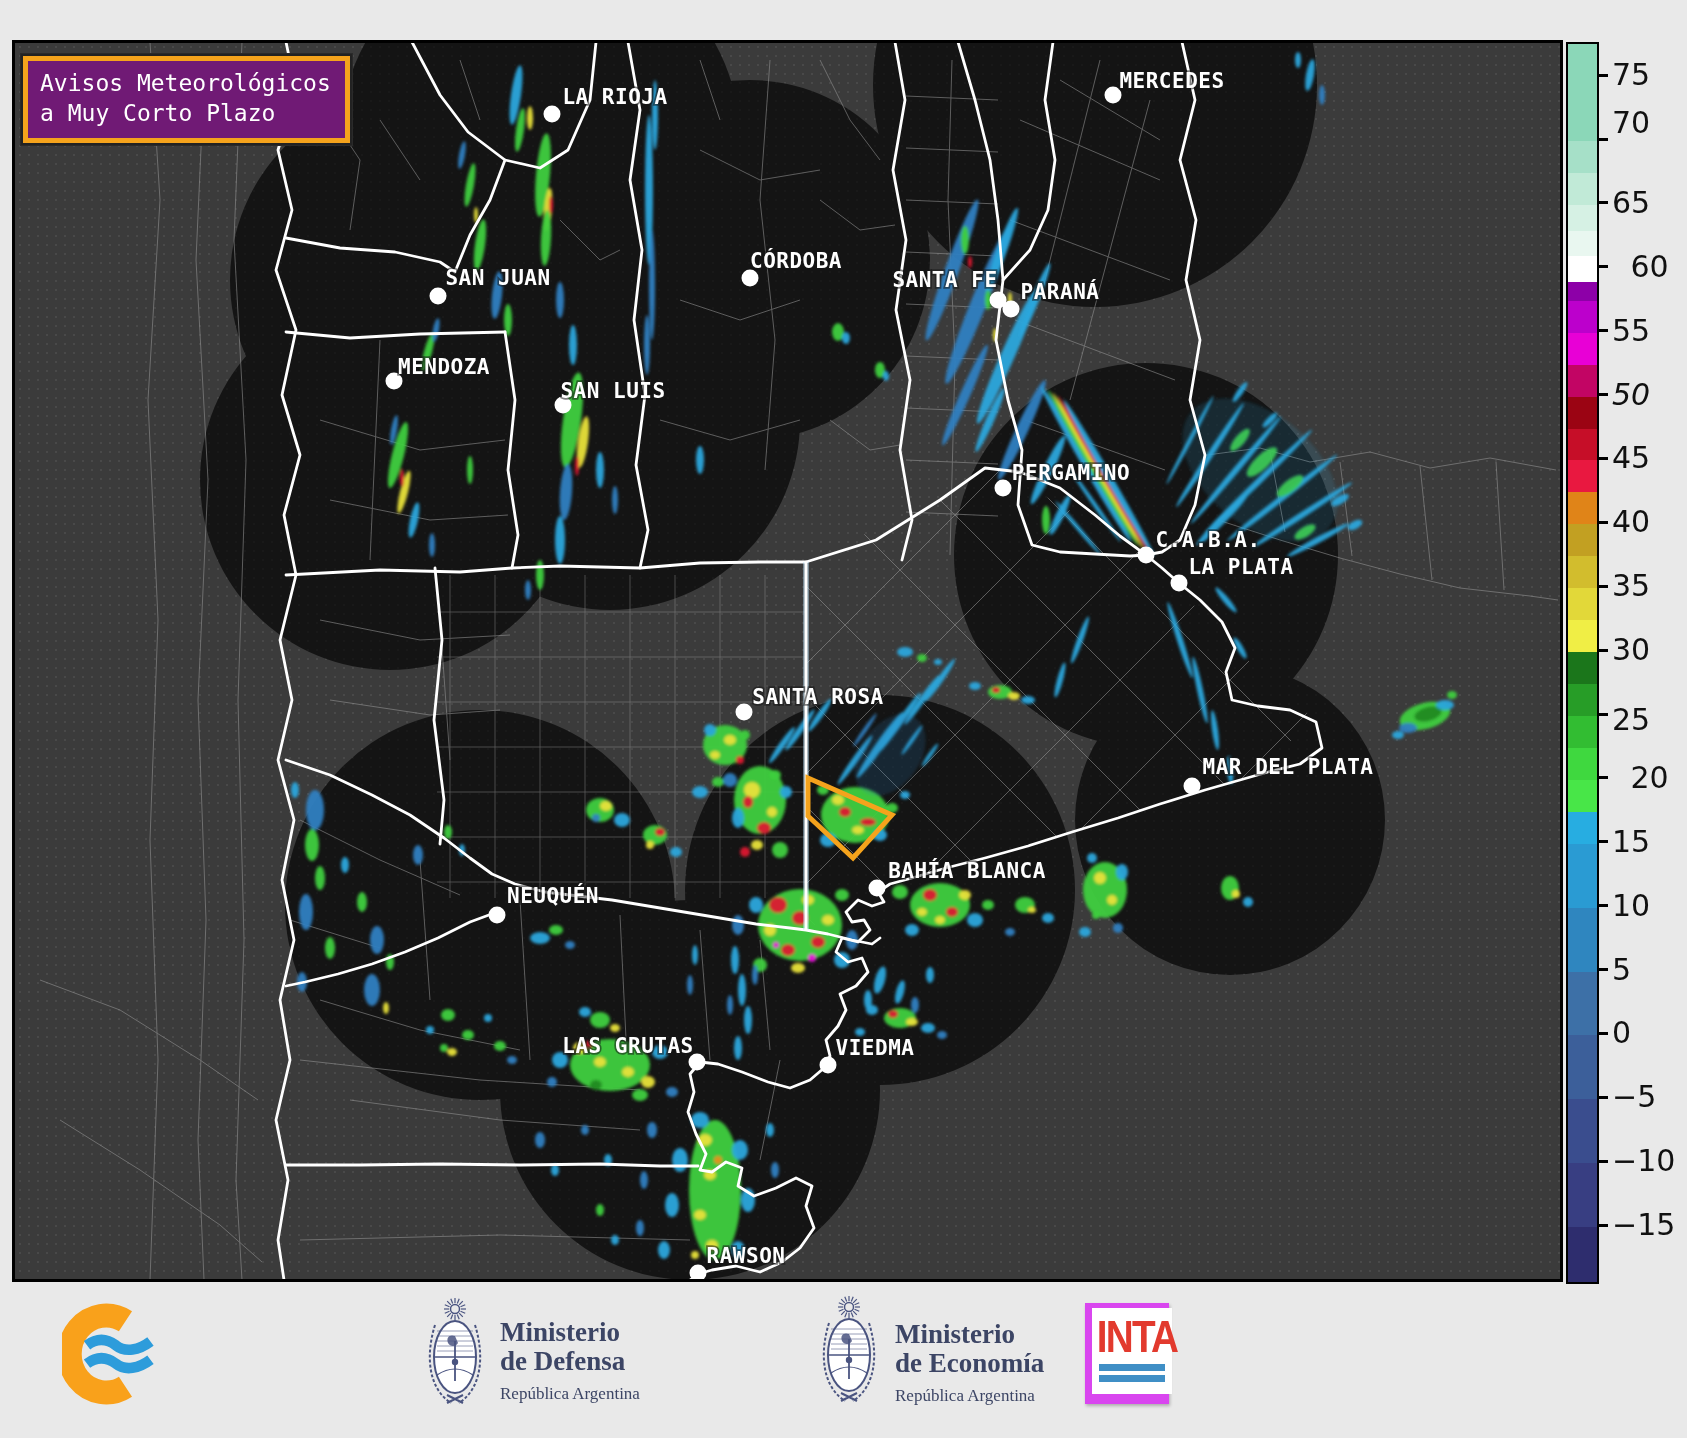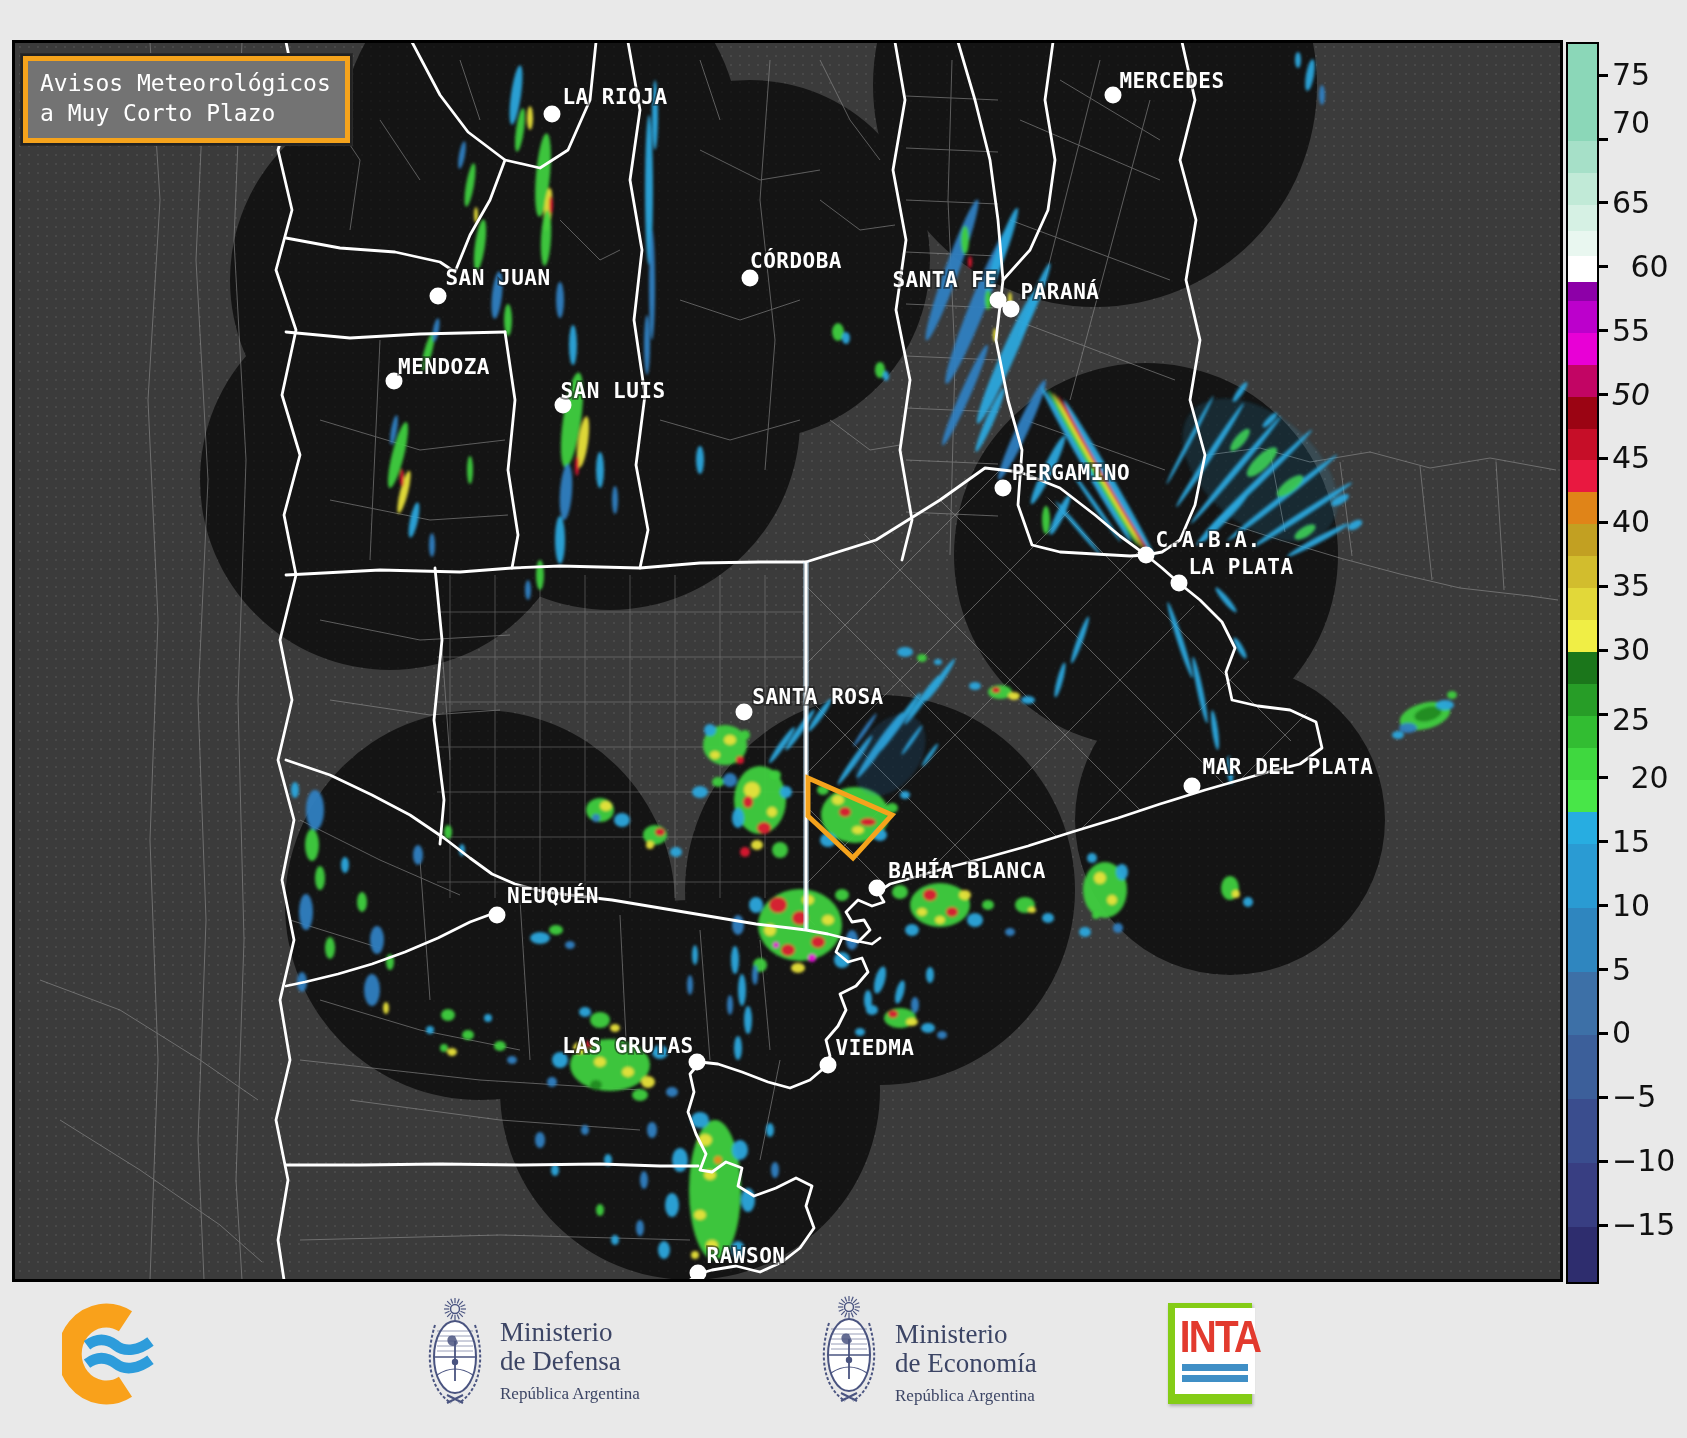--- a/index.html
+++ b/index.html
@@ -3,38 +3,38 @@
 <meta charset="utf-8">
 <style>
   html,body{margin:0;padding:0;background:#e9e9e9;}
   #screen{position:relative;width:1687px;height:1438px;background:#e9e9e9;overflow:hidden;
           font-family:"DejaVu Sans",sans-serif;}
   #title{position:absolute;left:14px;top:4px;width:1547px;text-align:center;
          font-family:"DejaVu Sans Mono",monospace;font-size:31px;color:#171717;white-space:nowrap;}
   #map{position:absolute;left:14px;top:42px;width:1547px;height:1238px;outline:2px solid #000;background:#3b3b3b;}
   #map svg{display:block;width:1547px;height:1238px;}
   
-  #warnbox{position:absolute;left:21px;top:54px;background:#737373;border:2px solid #222;
+  #warnbox{position:absolute;left:21px;top:54px;background:#701a75;border:2px solid #222;
            box-shadow:0 0 0 1px #2a2a2a;}
   #warnbox .inner{border:5px solid #F5A31C;padding:7px 14px 9px 12px;}
   #warnbox .wline{font-family:"DejaVu Sans Mono",monospace;font-size:23px;color:#fff;line-height:1.32;white-space:nowrap;}
   
   #cbar{position:absolute;left:1566px;top:42px;width:29px;height:1238px;border:2px solid #000;}
   .cbtick{position:absolute;background:#000;width:9px;height:3px;left:1599px;}
   .cblabel{position:absolute;left:1612px;width:75px;font-size:30px;color:#111;
            font-family:"DejaVu Sans",sans-serif;line-height:32px;}
   
   .flogo{position:absolute;}
   #smn-text{position:absolute;left:168px;top:1302px;color:#3a3a3a;}
   #smn-text .l{font-family:"Liberation Sans",sans-serif;font-size:28px;line-height:28px;}
   #smn-text .country{font-family:"Liberation Sans",sans-serif;font-weight:bold;font-size:20px;margin-top:3px;}
   .min-text{position:absolute;color:#3c4565;}
-  .min-text .t{font-family:"Liberation Serif",serif;font-weight:normal;font-size:27px;line-height:29px;}
+  .min-text .t{font-family:"Liberation Serif",serif;font-weight:bold;font-size:27px;line-height:29px;}
   .min-text .s{font-family:"Liberation Serif",serif;font-size:17px;margin-top:8px;}
-  #inta{position:absolute;left:1168px;top:1303px;width:84px;height:101px;background:#84cc16;
+  #inta{position:absolute;left:1085px;top:1303px;width:84px;height:101px;background:#d946ef;
         box-shadow:1px 2px 3px rgba(0,0,0,.25);}
   #inta .panel{position:absolute;left:7px;top:5px;width:80px;height:86px;background:#fff;text-align:center;}
   #inta .word{font-family:"Liberation Sans",sans-serif;font-weight:bold;font-size:44px;color:#e23a2e;
               letter-spacing:-2px;transform:scaleX(.88);transform-origin:center;margin-top:6px;line-height:46px;}
   #inta .bar{width:66px;height:7px;background:#3f8fc6;margin:4px auto 0 auto;}
 </style>
 </head>
 <body>
 
 <div id="screen">

